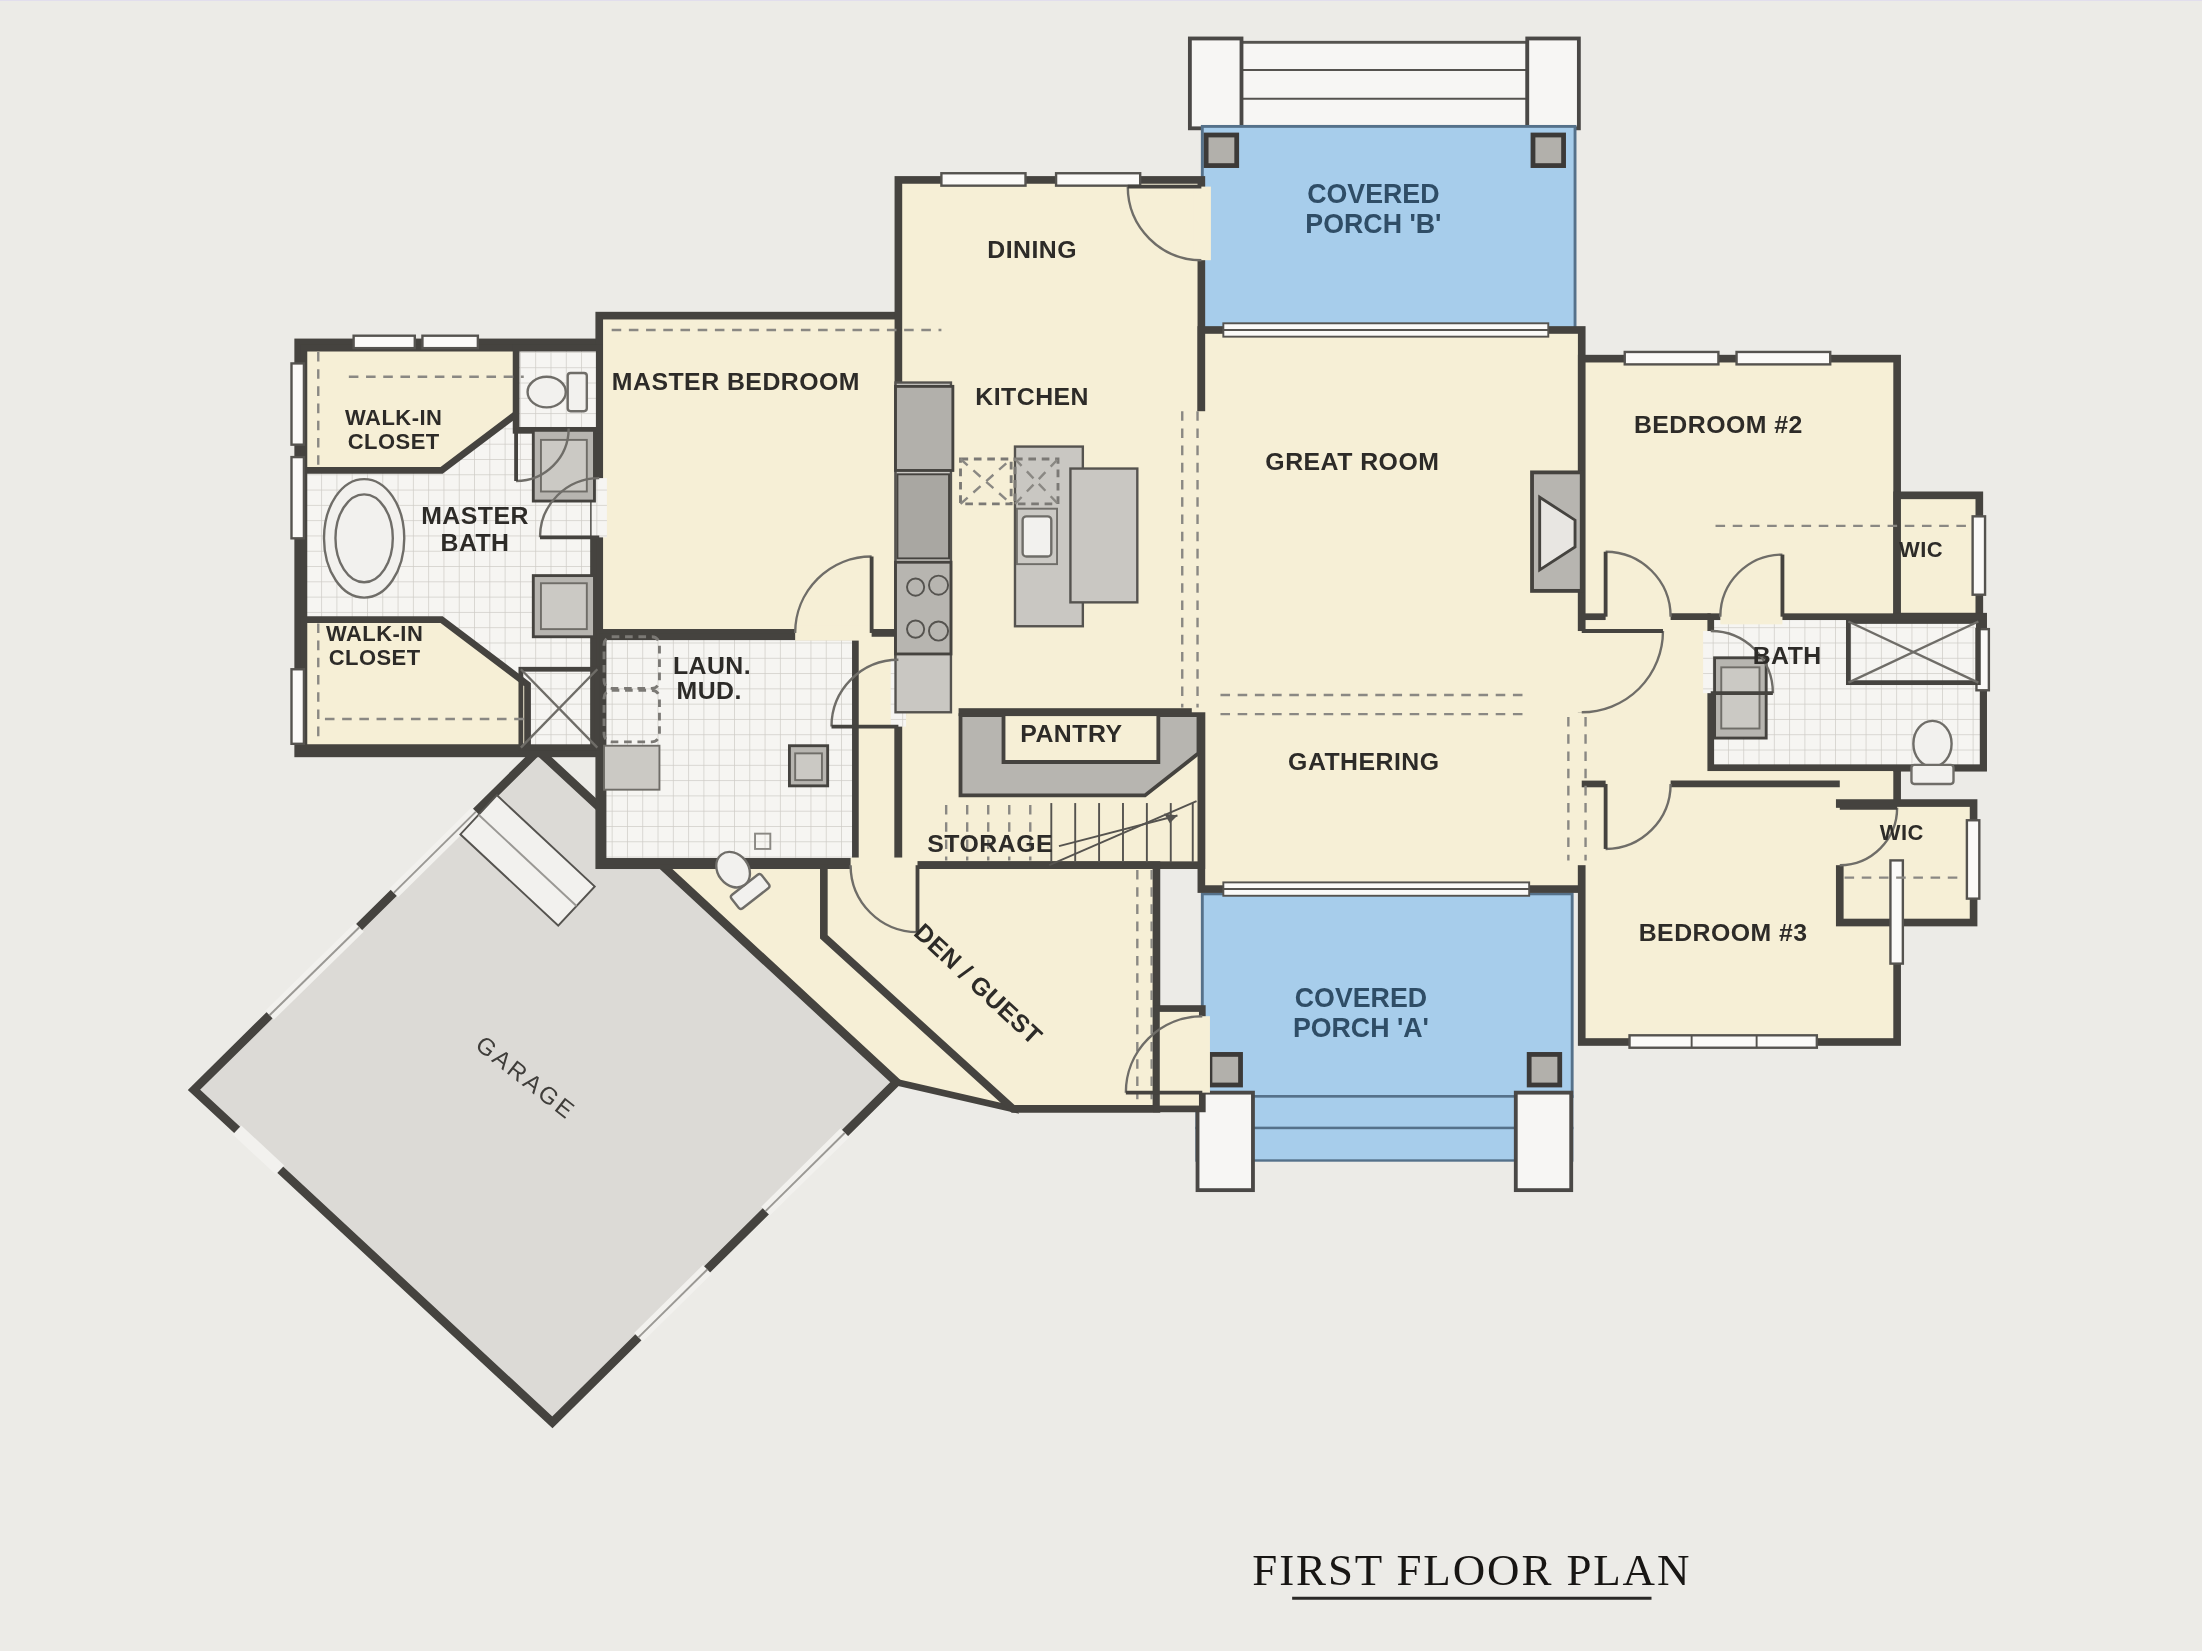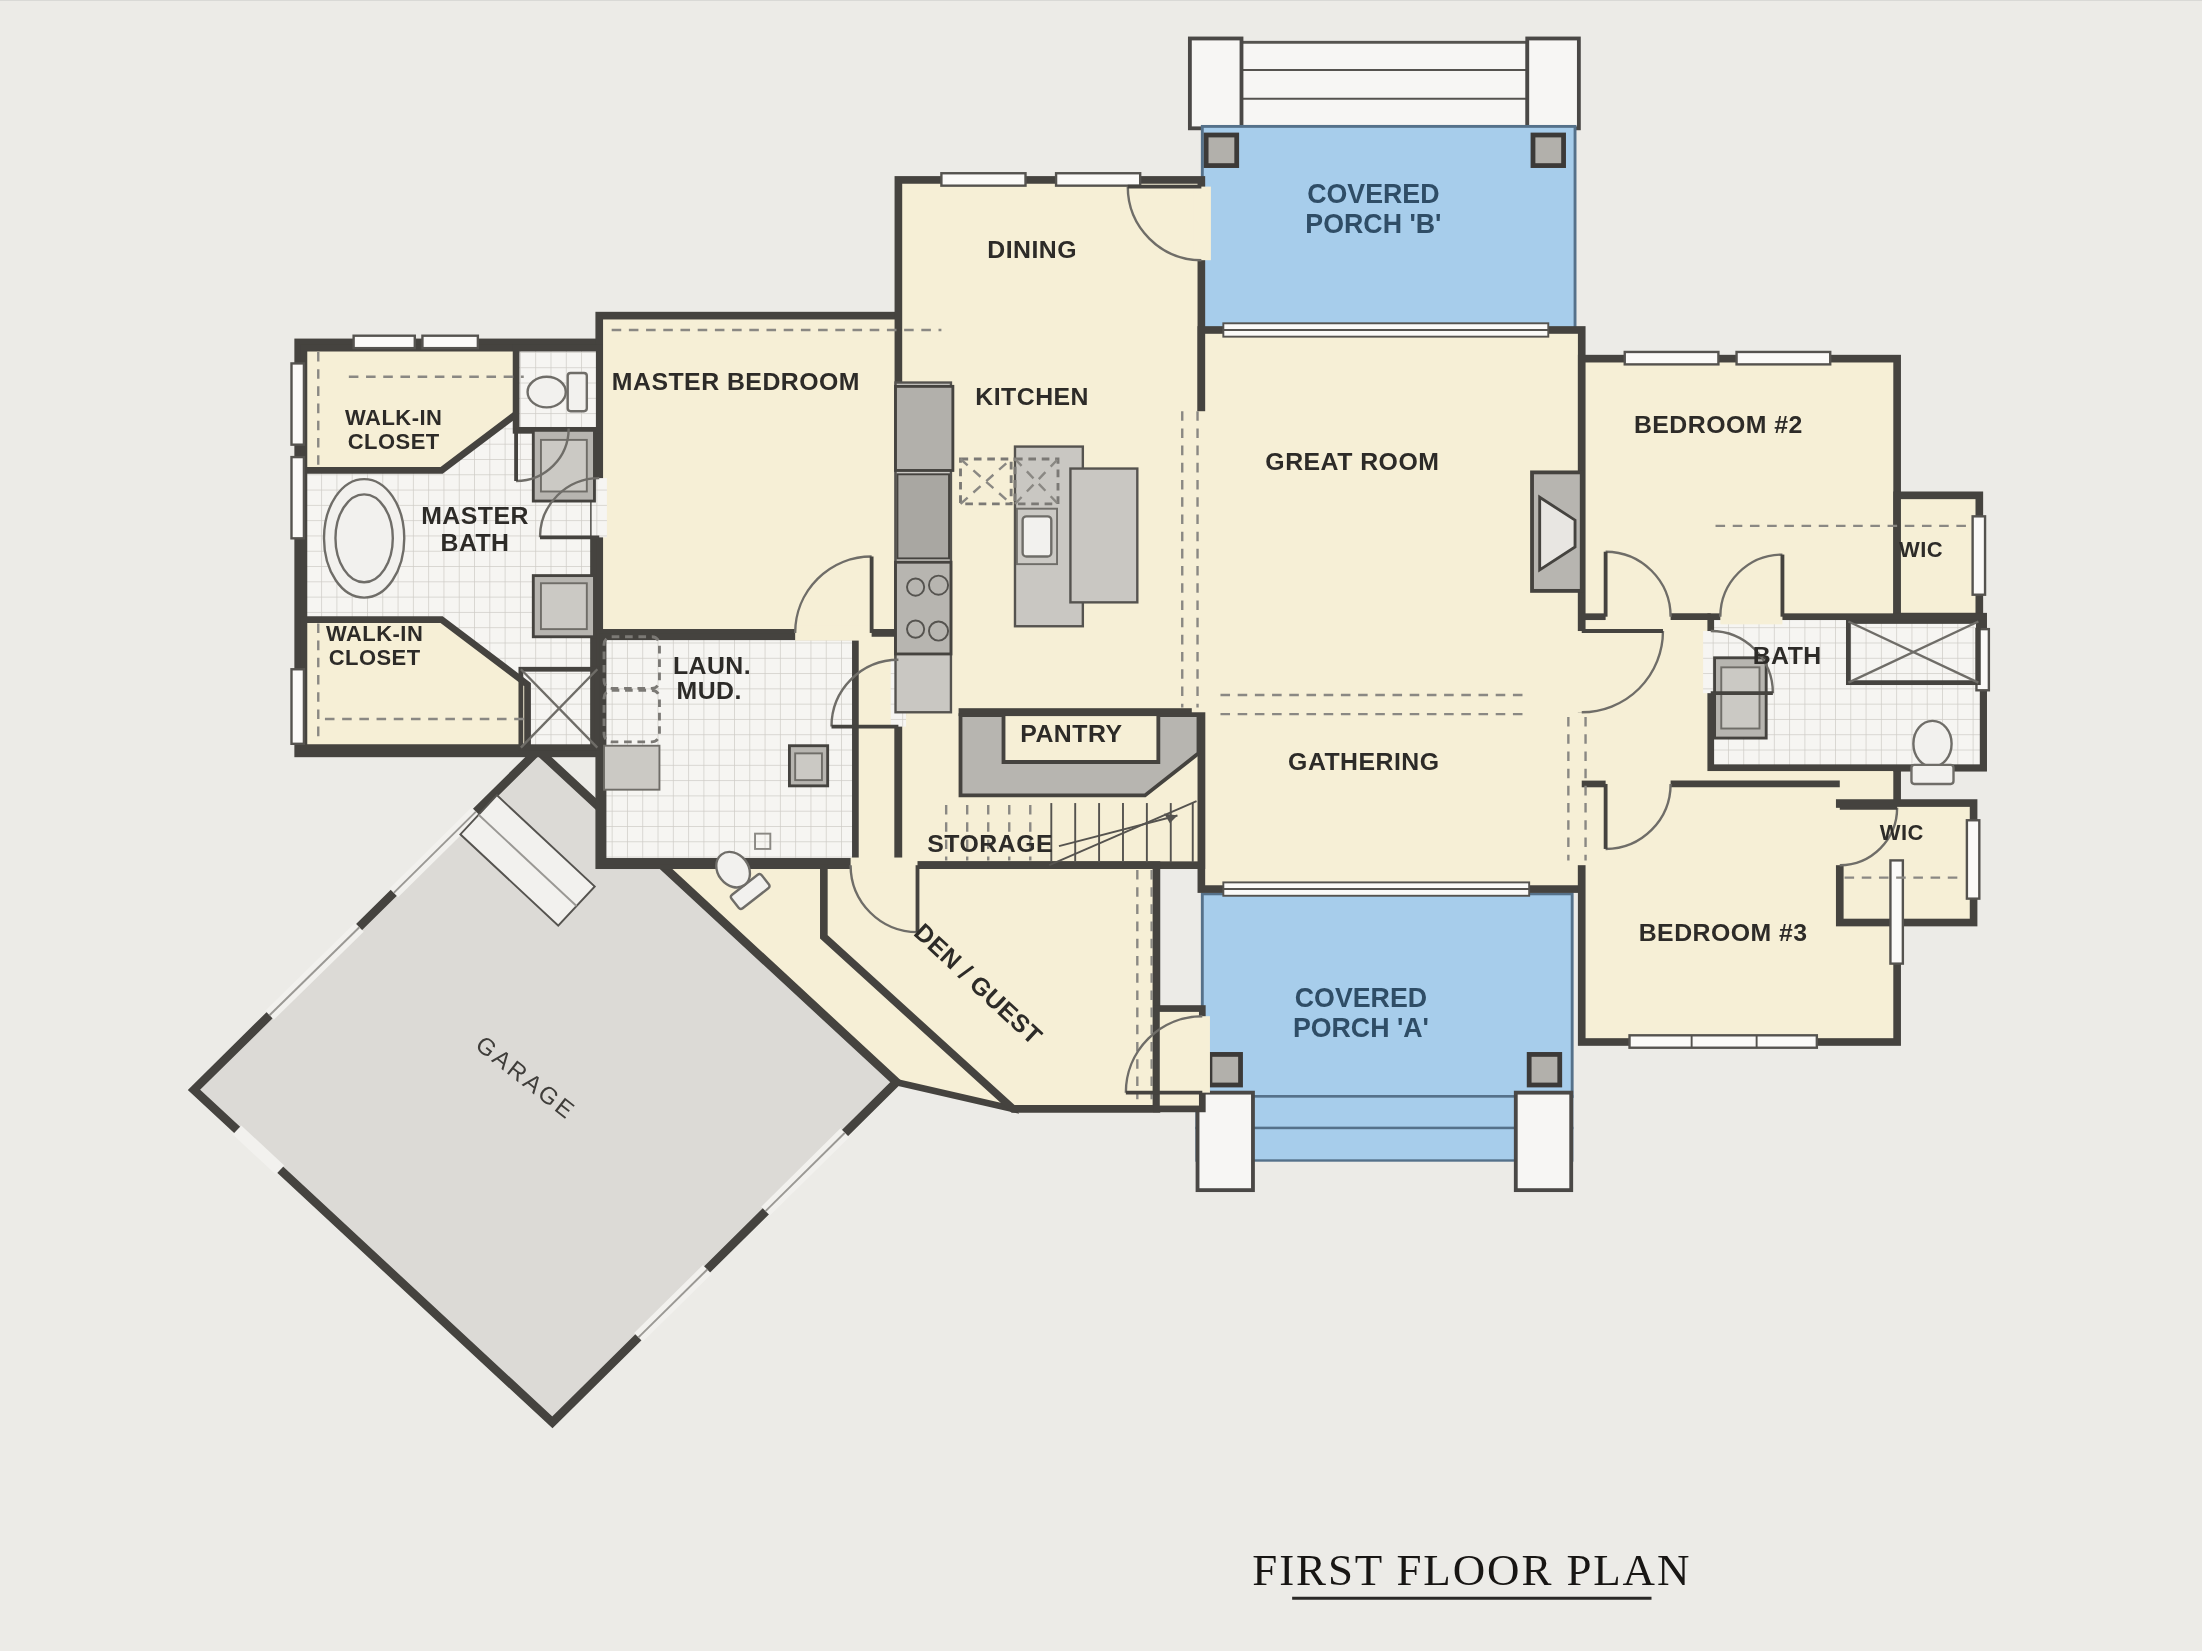--- a/index.html
+++ b/index.html
@@ -1,16 +1,16 @@
 <!DOCTYPE html>
 <html><head>
 <meta charset="utf-8">
 <style>
   html,body{margin:0;padding:0;background:#e6e4df;}
-  .page{width:2202px;height:1652px;position:relative;background:#a3a3a3;overflow:hidden;}
+  .page{width:2202px;height:1652px;position:relative;background:#c4b5fd;overflow:hidden;}
   svg{display:block;}
   .room{fill:#f6efd6;stroke:#45433f;stroke-width:8;stroke-linejoin:miter;}
   .room7{fill:#f6efd6;stroke:#45433f;stroke-width:7;}
   .tileroom{fill:url(#tile);stroke:#45433f;stroke-width:7;}
   .erase{fill:#f6efd6;stroke:none;}
   .erasetile{fill:url(#tile);stroke:none;}
   .iwall{stroke:#45433f;stroke-width:7;stroke-linecap:butt;fill:none;}
   .win{fill:#fbfaf8;stroke:#55534f;stroke-width:2.5;}
   .slider{fill:#fbfaf8;stroke:#55534f;stroke-width:2;}
   .porch{fill:#a7cdeb;stroke:#55718a;stroke-width:3;}

